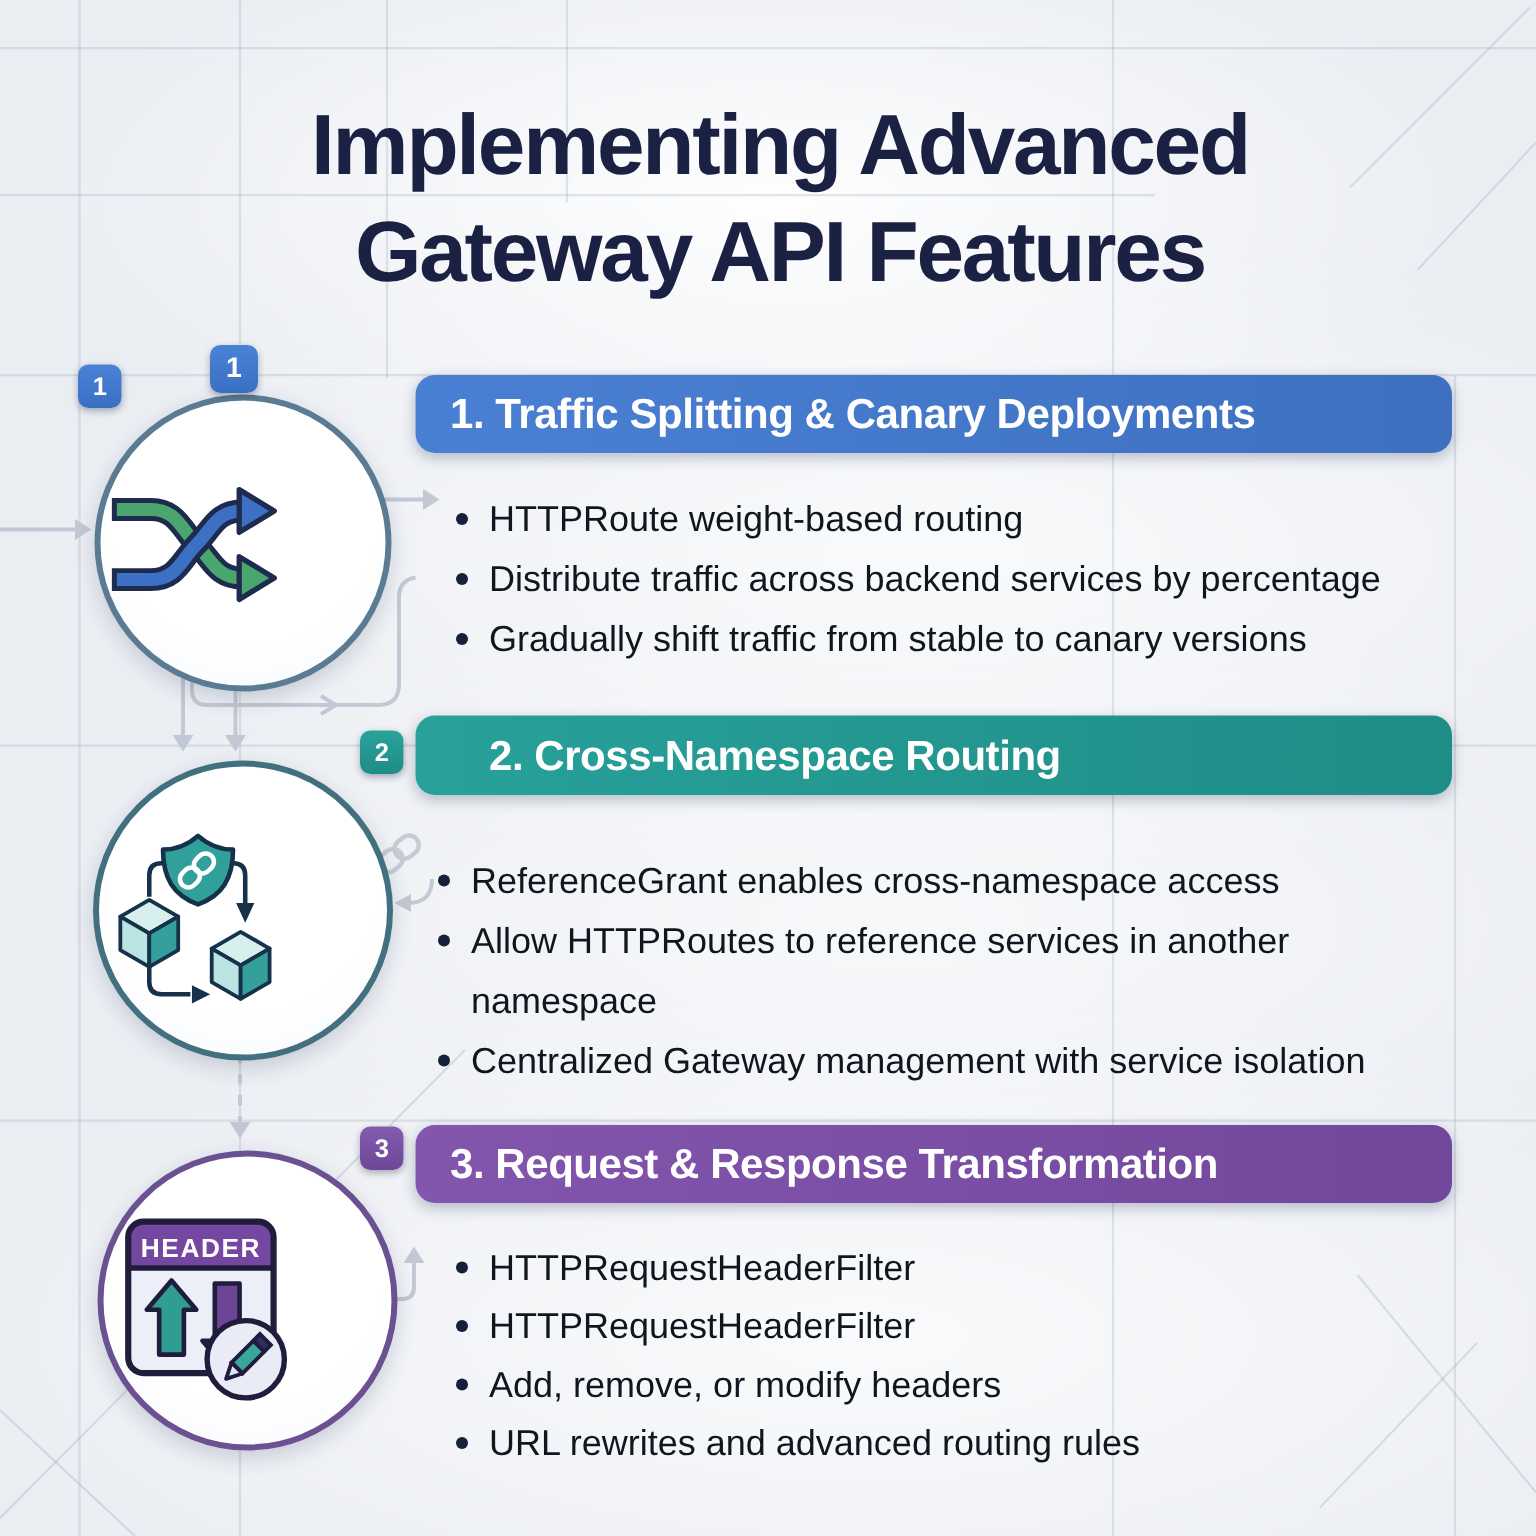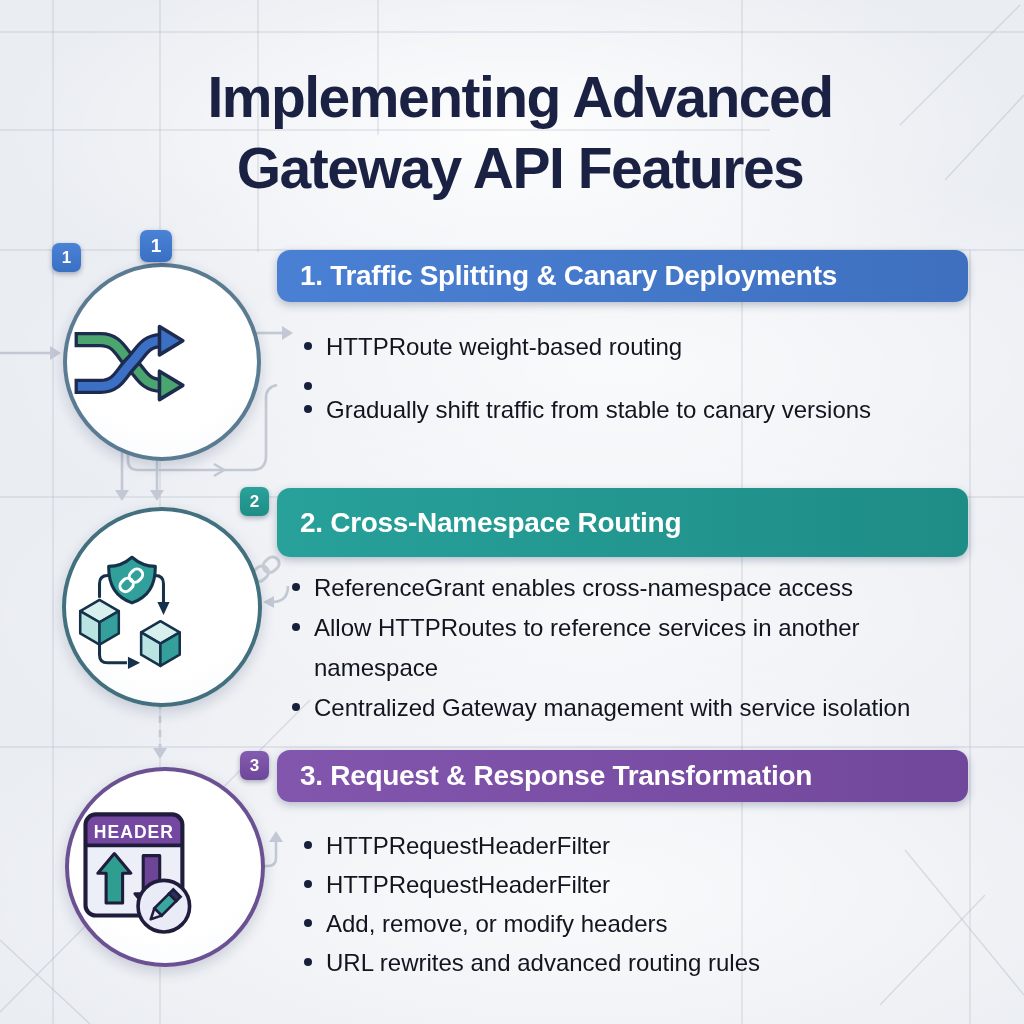--- a/index.html
+++ b/index.html
@@ -46,21 +46,21 @@
   
   .hbar{
     position:absolute;left:277px;width:691px;height:52px;z-index:4;
     border-radius:13px;display:flex;align-items:center;
     padding:0;box-sizing:border-box;
     color:#fff;font-weight:bold;font-size:28px;letter-spacing:-.3px;
     box-shadow:0 3px 9px rgba(25,40,80,.28);
   }
   .hbar span{padding-left:23px;white-space:nowrap;}
   .h1{top:250px;background:linear-gradient(90deg,#4a80d4,#3e70bf);}
-  .h2{top:488px;height:69px;background:linear-gradient(90deg,#27a19a,#1e8d86);}
+  .h2{top:477px;height:53px;background:linear-gradient(90deg,#27a19a,#1e8d86);padding-left:26px;}
   .h3{top:750px;background:linear-gradient(90deg,#8356ae,#71479b);}
   
   ul.bullets{
     position:absolute;z-index:4;margin:12px;padding:0;list-style:none;
     color:#10151f;font-size:24px;
   }
   ul.bullets li{display:flex;align-items:flex-start;}
   ul.bullets .dot{
     flex:0 0 auto;width:8px;height:8px;border-radius:50%;
     background:#16203a;margin:15px 14px 0 0;
@@ -148,20 +148,21 @@
   <div class="hbar h1">
     <span>1. Traffic Splitting &amp; Canary Deployments</span>
   </div>
   <ul class="bullets l1">
       <li>
         <span class="dot"></span>
         <span>HTTPRoute weight-based routing</span>
       </li>
       <li>
         <span class="dot"></span>
+        <span>Distribute traffic across backend services by percentage</span>
       </li>
       <li>
         <span class="dot"></span>
         <span>Gradually shift traffic from stable to canary versions</span>
       </li>
     </ul>
 
   <div class="badge teal b2">2</div>
   <div class="circle c2">
     <svg width="132" height="132" viewBox="0 0 130 130">

